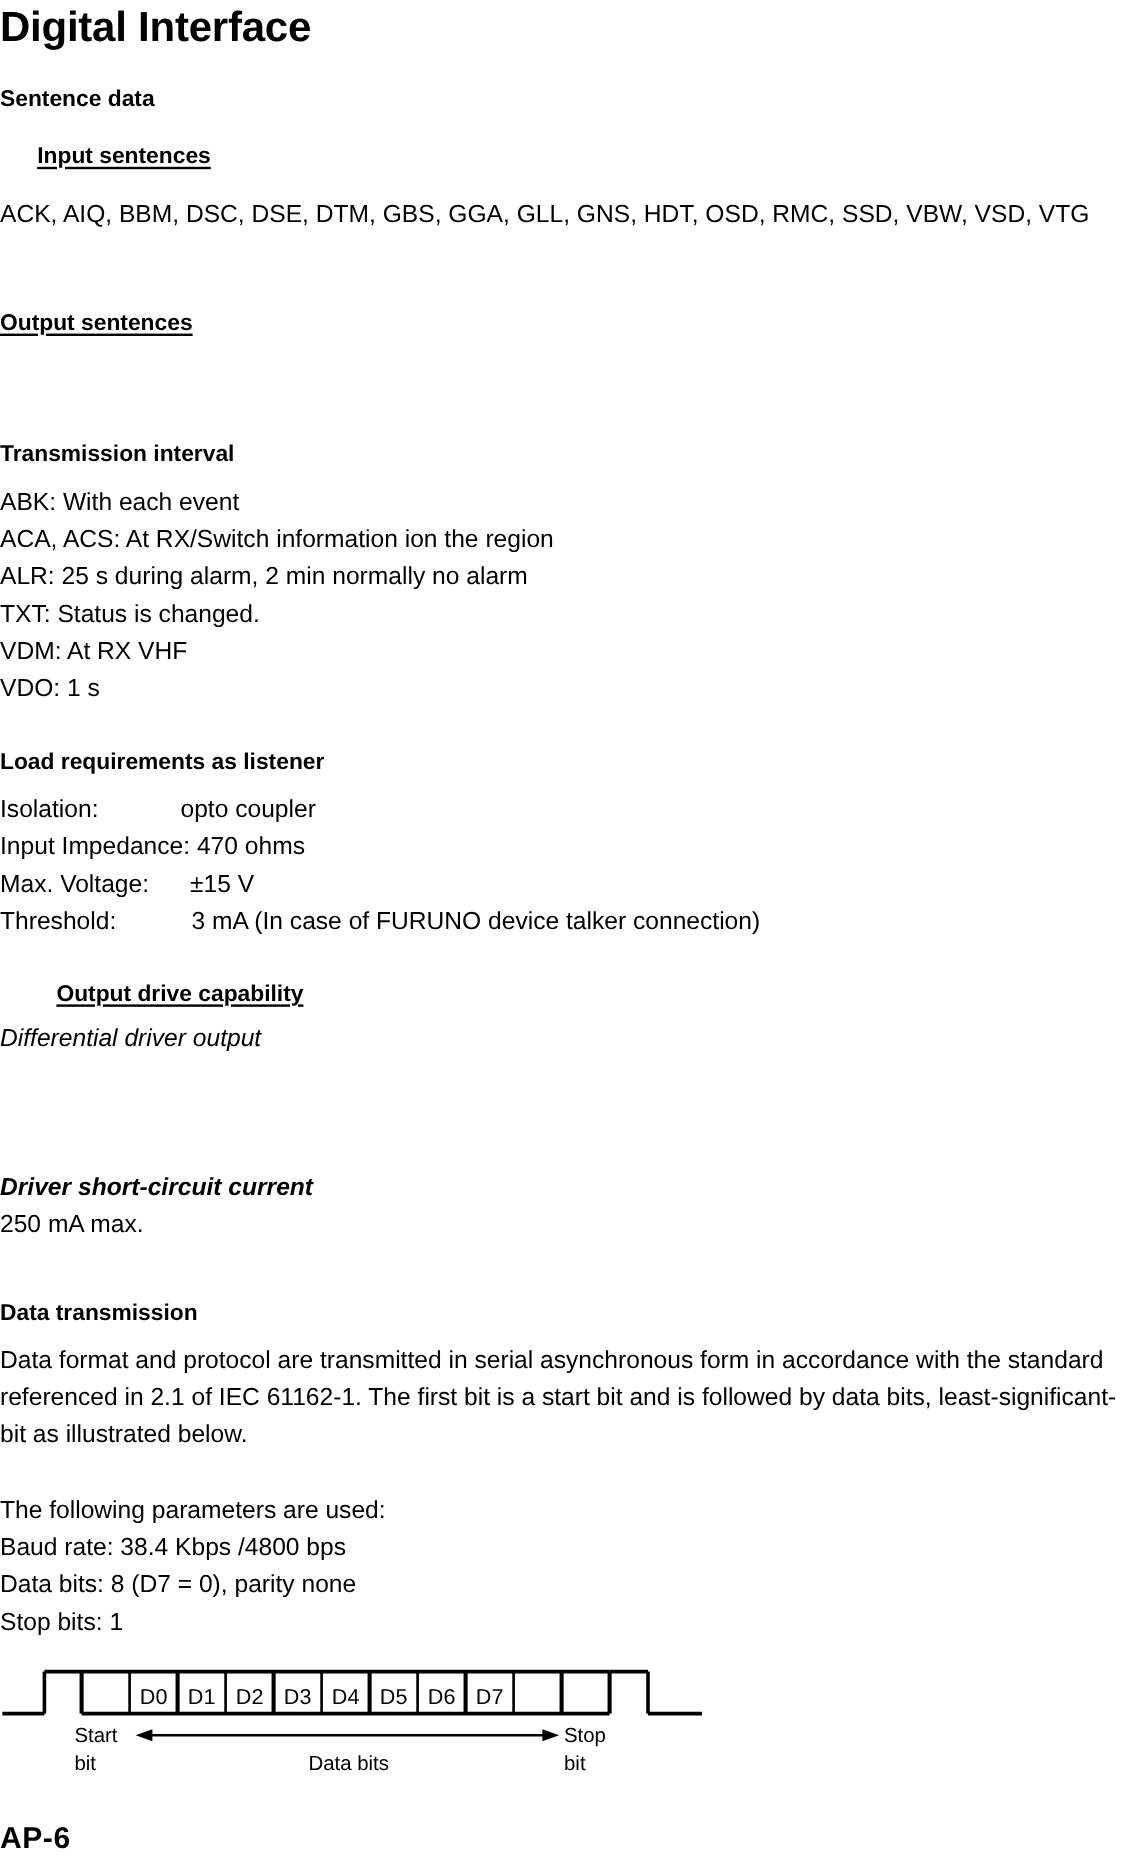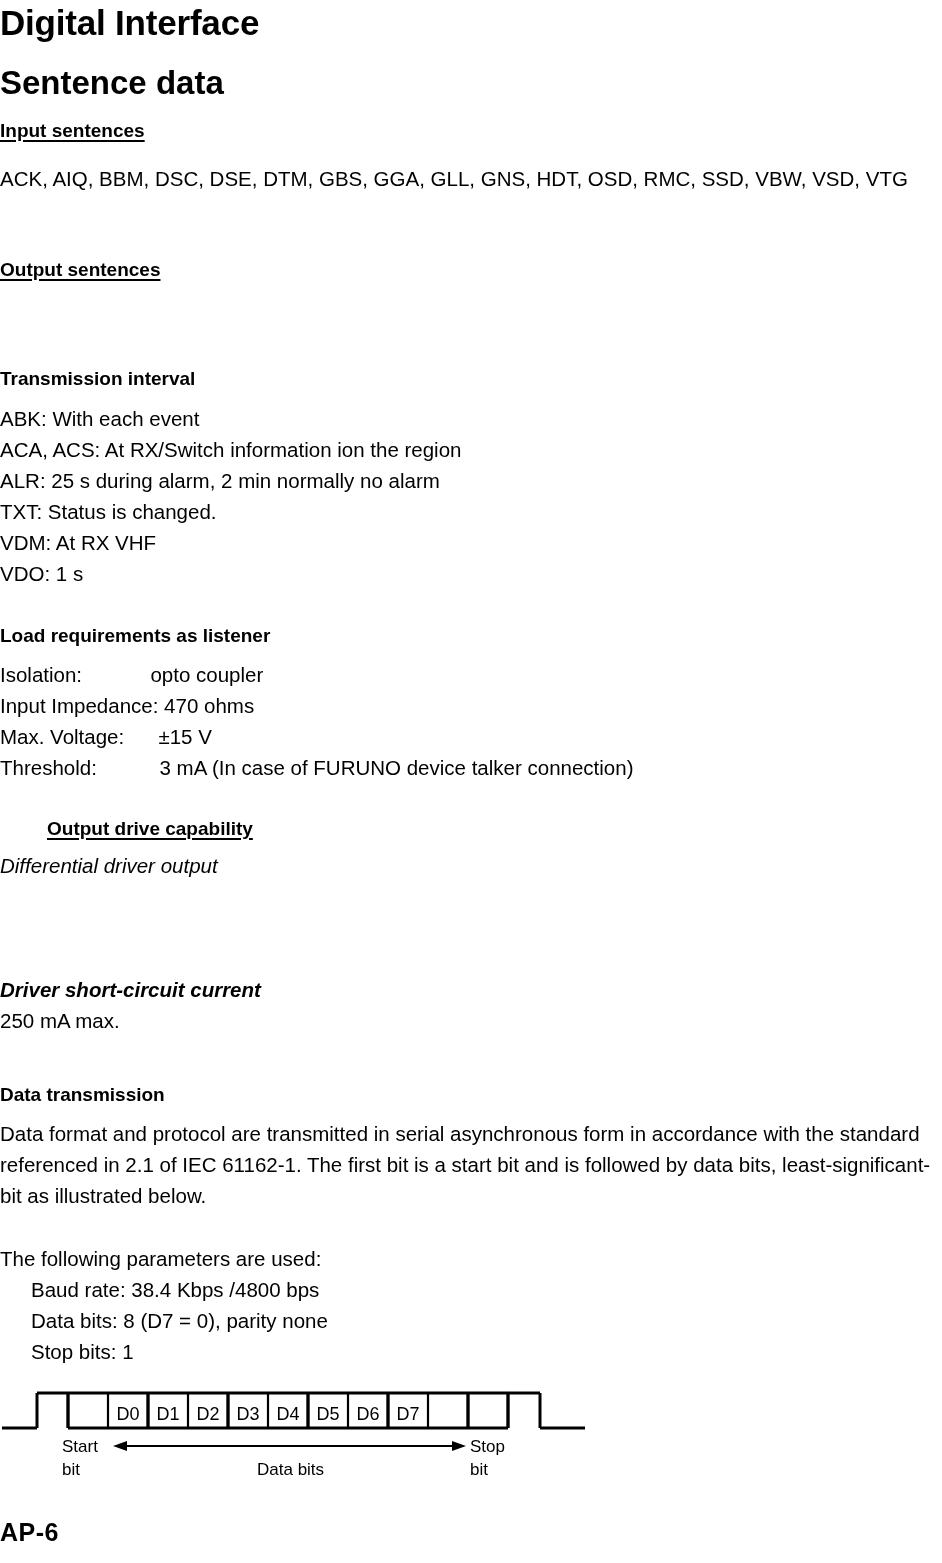--- a/index.html
+++ b/index.html
@@ -30,21 +30,21 @@
     top: 2px;
     font-size: 35px;
     font-weight: bold;
     letter-spacing: -0.2px;
     line-height: 42px;
     white-space: nowrap;
   }
   .h2 {
     position: absolute;
     left: 0px;
-    font-size: 33px;
+    font-size: 19px;
     font-weight: bold;
     line-height: 30px;
     white-space: nowrap;
   }
   .h3 {
     position: absolute;
     left: 0px;
     font-size: 19px;
     font-weight: bold;
     line-height: 24px;
@@ -98,21 +98,21 @@
 </style>
 </head>
 <body>
 
 <div class="page">
 
   <div class="h1">Digital Interface</div>
 
   <div class="h2" style="top:68px;">Sentence data</div>
 
-  <div class="h3 underline" style="top:119px;">Input sentences</div>
+  <div class="h3 underline" style="top:119px;padding-left:31px;">Input sentences</div>
 
   <div class="para wide" style="top:163px;">ACK, AIQ, BBM, DSC, DSE, DTM, GBS, GGA, GLL, GNS, HDT, OSD, RMC, SSD, VBW, VSD, VTG</div>
 
   <div class="h3 underline" style="top:258px;">Output sentences</div>
 
 
   <div class="h3" style="top:367px;">Transmission interval</div>
 
   <div class="lines" style="top:403px;">ABK: With each event
 ACA, ACS: At RX/Switch information ion the region
@@ -136,21 +136,21 @@
   <div class="lines italic" style="top:974px;font-weight:bold;">Driver short-circuit current</div>
 
   <div class="lines" style="top:1005px;">250 mA max.</div>
 
   <div class="h3" style="top:1083px;">Data transmission</div>
 
   <div class="para wide" style="top:1118px;">Data format and protocol are transmitted in serial asynchronous form in accordance with the standard referenced in 2.1 of IEC 61162-1. The first bit is a start bit and is followed by data bits, least-significant-bit as illustrated below.</div>
 
   <div class="lines" style="top:1243px;">The following parameters are used:</div>
 
-  <div class="lines" style="top:1274px;margin-left:31px;">Baud rate: 38.4 Kbps /4800 bps
+  <div class="lines" style="top:1274px;">Baud rate: 38.4 Kbps /4800 bps
 Data bits: 8 (D7 = 0), parity none
 Stop bits: 1</div>
 
   <div class="figure">
     <svg width="620" height="110" viewBox="0 0 620 110" xmlns="http://www.w3.org/2000/svg">
       <g id="wave-shape" fill="none" stroke="#000000" stroke-width="3" stroke-linecap="butt">
 
         <path d="M 2,48 L 37,48"></path>
 
         <path d="M 37,48 L 37,13"></path>

